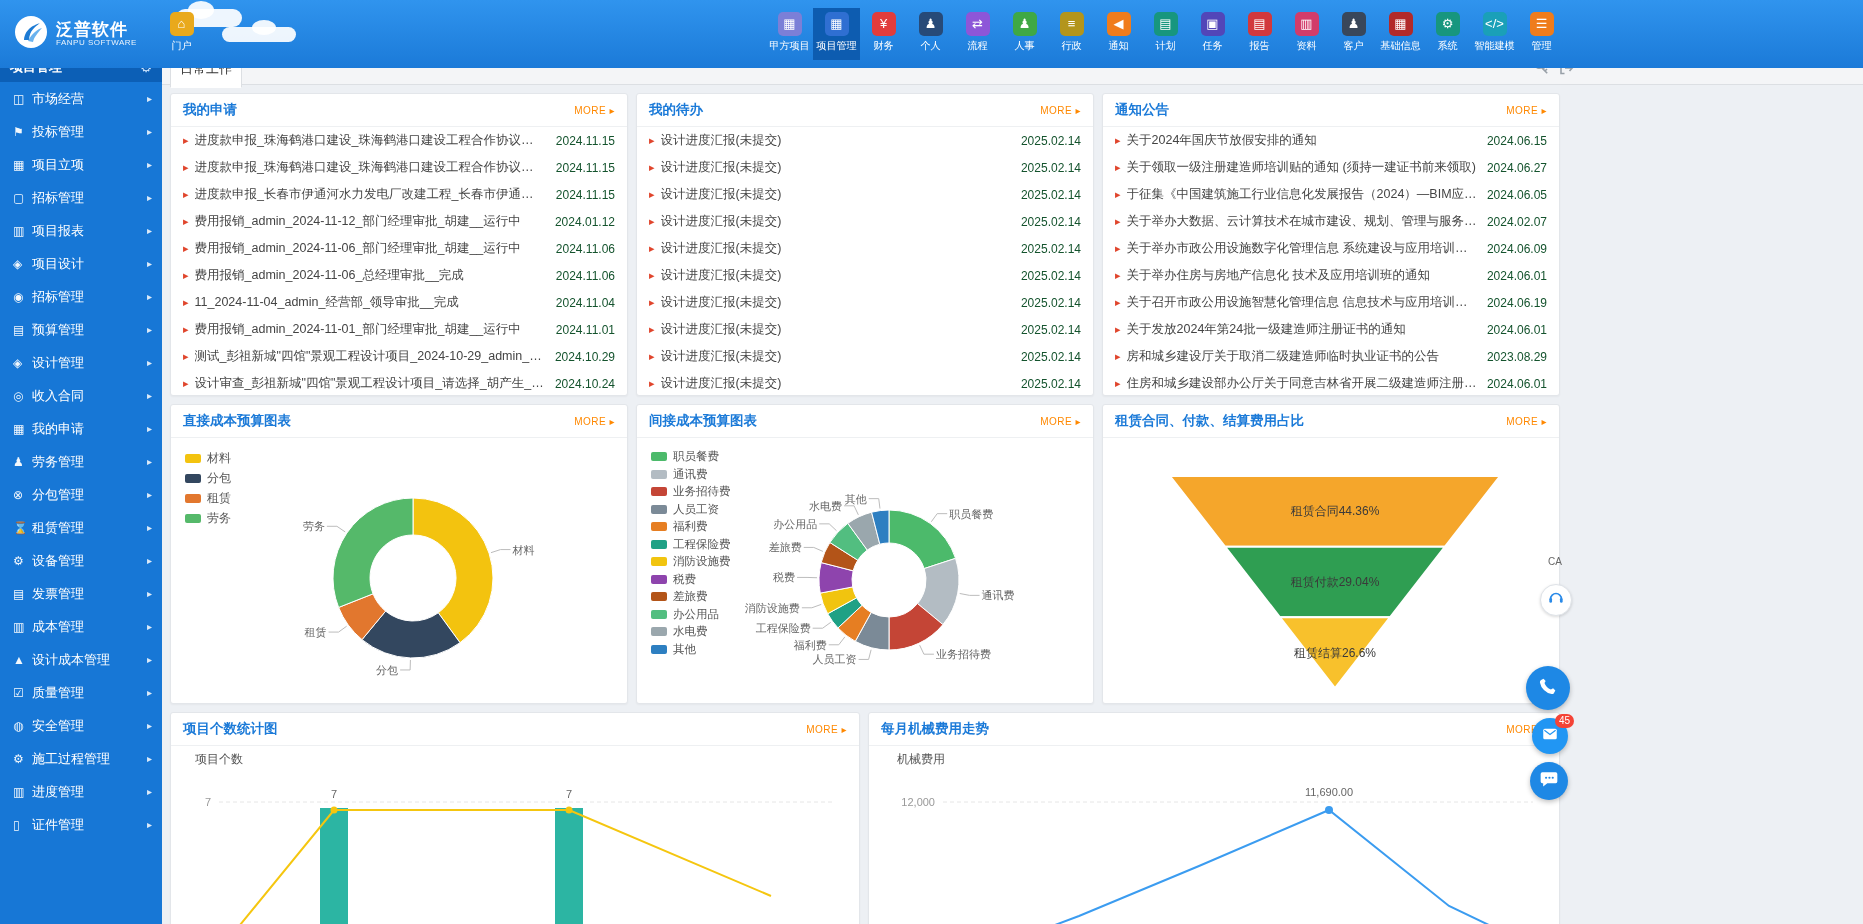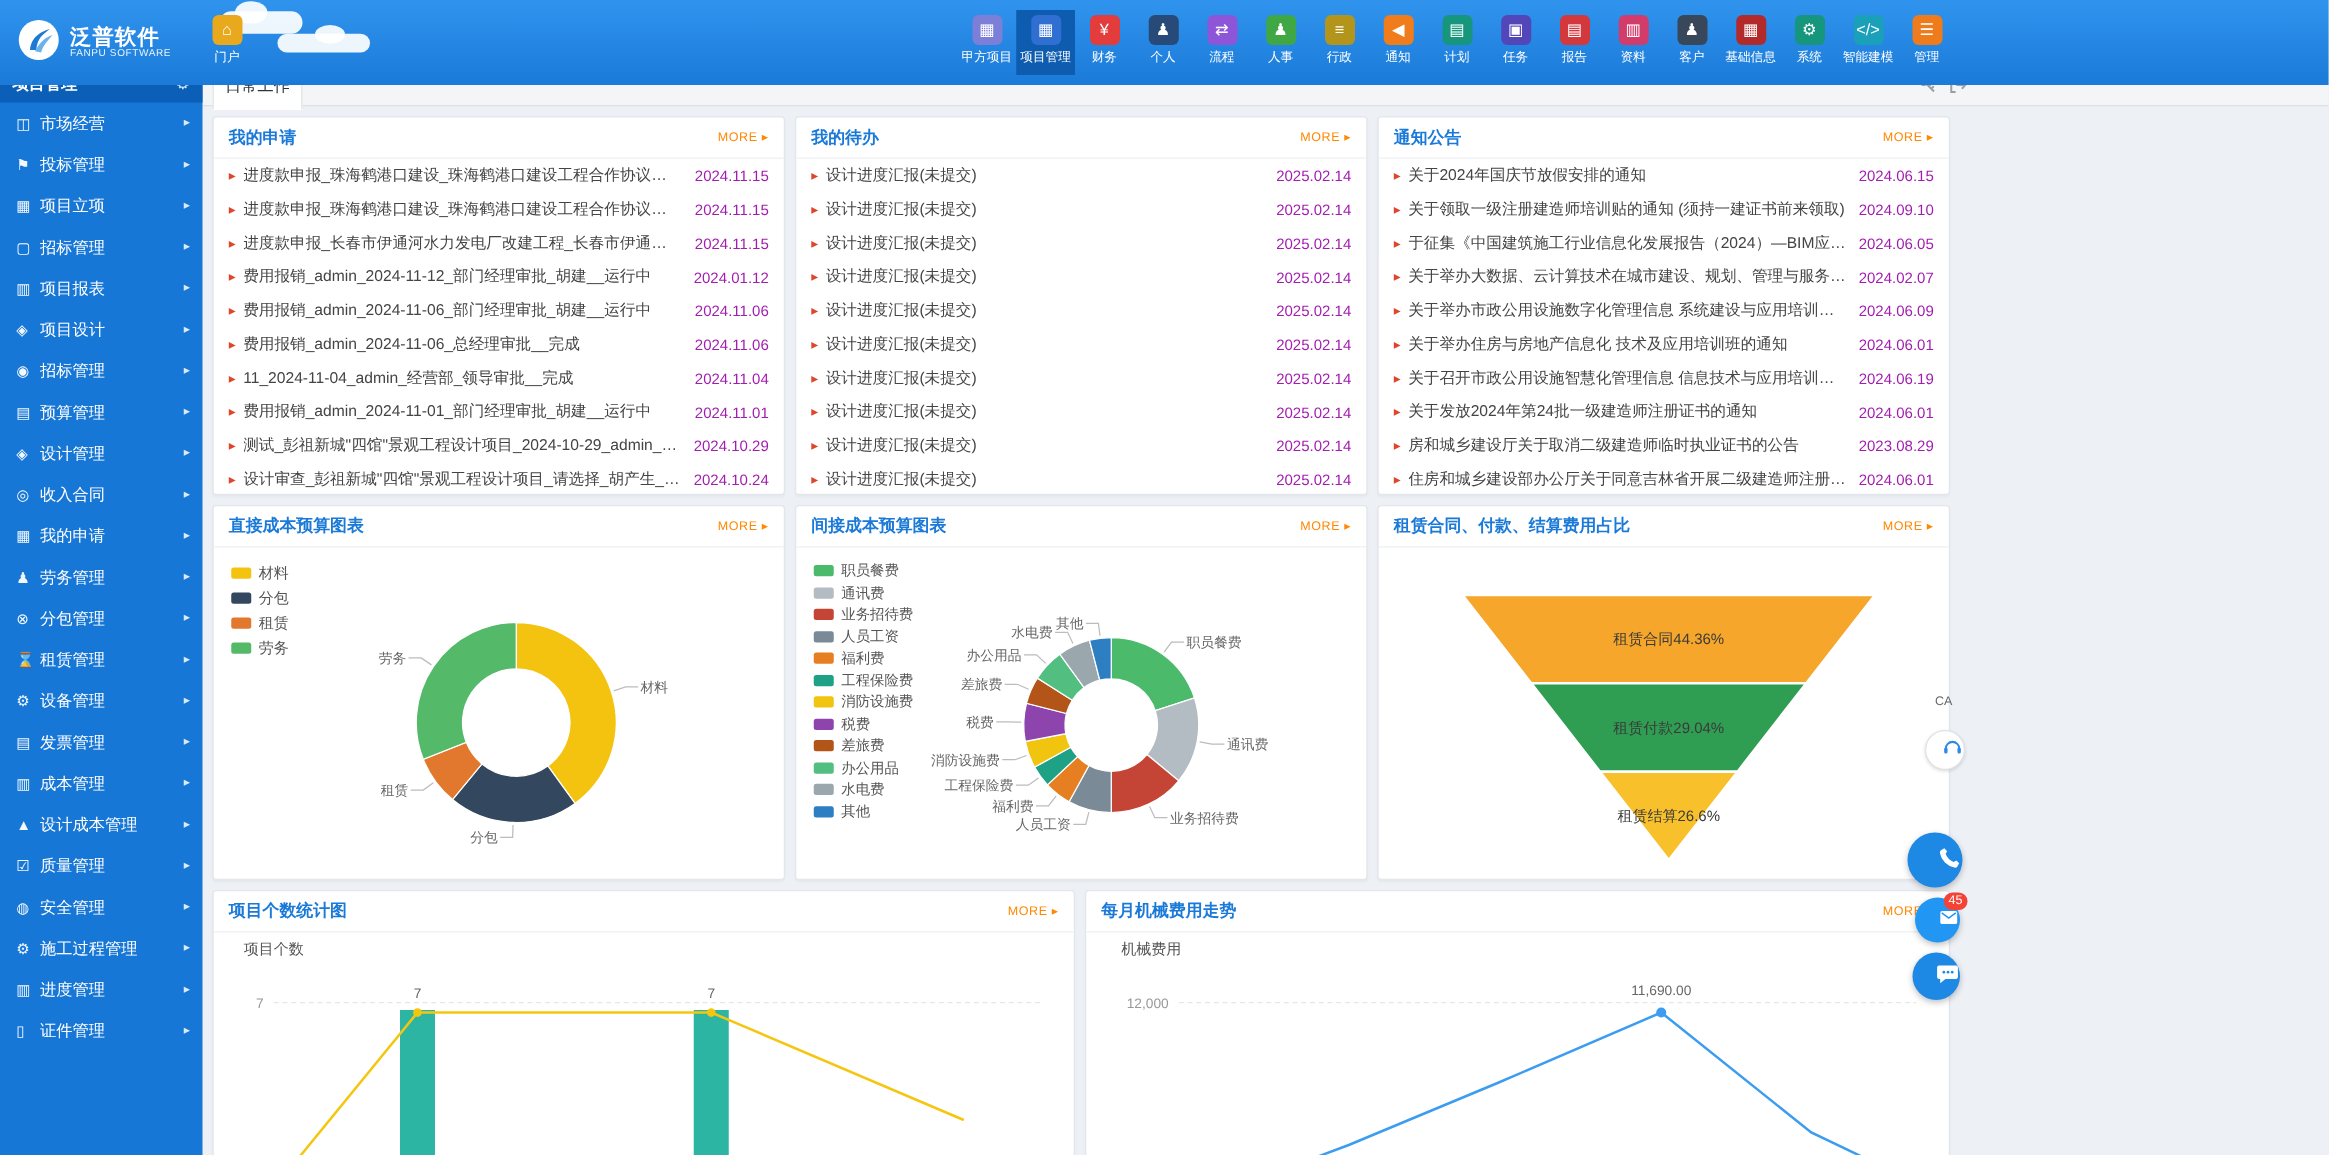--- a/index.html
+++ b/index.html
@@ -49,33 +49,33 @@
   .panel{background:#fff;border:1px solid #e3e6ea;border-radius:3px;box-shadow:0 1px 2px rgba(0,0,0,.04);overflow:hidden}
   .w1{width:458px}.w2{width:690px}.w3{width:692px}
   .r1 .panel{height:303px}.r2 .panel{height:300px}.r3 .panel{height:290px}
   .phead{height:32px;display:flex;align-items:center;padding:16px 12px;border-bottom:1px solid #eef0f2}
   .ptitle{color:#1b7ad8;font-size:13.5px;font-weight:bold}
   .more{margin-left:auto;color:#ff8800;font-size:10px;letter-spacing:.5px;cursor:pointer}
   
   .lrow{height:27px;display:flex;align-items:center;padding:0 12px;font-size:12.5px;color:#444;cursor:pointer}
   .lb{color:#e0452c;margin-right:6px;font-size:11px;flex:0 0 auto}
   .lt{flex:1;white-space:nowrap;overflow:hidden;text-overflow:ellipsis}
-  .ld{color:#a21caf;font-size:12px;margin-left:10px;flex:0 0 auto}
+  .ld{color:#14532d;font-size:12px;margin-left:10px;flex:0 0 auto}
   
   .chart-body{position:relative;height:267px}
   .r3 .chart-body{height:256px}
   .chart-body svg{position:absolute;left:0;top:0;font-family:inherit}
   .legend{position:absolute;left:14px;top:10px;z-index:2;font-size:12px;color:#555}
   .lg-row{display:flex;align-items:center;height:20px;cursor:pointer}
   .legend.sm .lg-row{height:17.5px;font-size:11.5px}
   .sw{display:inline-block;width:16px;height:9px;border-radius:2px;margin-right:6px;flex:0 0 auto}
   
   #floaters{position:absolute;left:1518px;top:556px;width:64px;z-index:9}
   .ca{color:#666;font-size:10px;margin-left:30px;height:14px}
-  .fbtn{border-radius:50%;display:flex;align-items:center;justify-content:flex-end;cursor:pointer;position:relative}
+  .fbtn{border-radius:50%;display:flex;align-items:center;justify-content:center;cursor:pointer;position:relative}
   .fbtn.white{width:32px;height:32px;background:#fff;border:1px solid #dfe3e8;margin:14px 0 0 22px;box-shadow:0 1px 3px rgba(0,0,0,.15)}
   .fbtn.b1{width:44px;height:44px;background:#1e88e5;margin:50px 0 0 8px;box-shadow:0 2px 5px rgba(0,0,0,.25)}
   .fbtn.b2{width:36px;height:36px;background:#2196f3;margin:8px 0 0 14px;box-shadow:0 2px 5px rgba(0,0,0,.25)}
   .fbtn.b3{width:38px;height:38px;background:#1e88e5;margin:8px 0 0 12px;box-shadow:0 2px 5px rgba(0,0,0,.25)}
   .badge{position:absolute;top:-4px;right:-6px;background:#f44336;color:#fff;font-size:10px;
     line-height:14px;padding:0 4px;border-radius:8px;min-width:14px;text-align:center}
 </style>
 </head>
 <body>
 
@@ -441,21 +441,21 @@
         </div>
         <div class="plist" id="list-notices">
             <div class="lrow">
               <span class="lb">▸</span>
               <span class="lt">关于2024年国庆节放假安排的通知</span>
               <span class="ld">2024.06.15</span>
             </div>
             <div class="lrow">
               <span class="lb">▸</span>
               <span class="lt">关于领取一级注册建造师培训贴的通知 (须持一建证书前来领取)</span>
-              <span class="ld">2024.09.10</span>
+              <span class="ld">2024.06.27</span>
             </div>
             <div class="lrow">
               <span class="lb">▸</span>
               <span class="lt">于征集《中国建筑施工行业信息化发展报告（2024）—BIM应用与发展》材料...</span>
               <span class="ld">2024.06.05</span>
             </div>
             <div class="lrow">
               <span class="lb">▸</span>
               <span class="lt">关于举办大数据、云计算技术在城市建设、规划、管理与服务中的应用培训班...</span>
               <span class="ld">2024.02.07</span>

